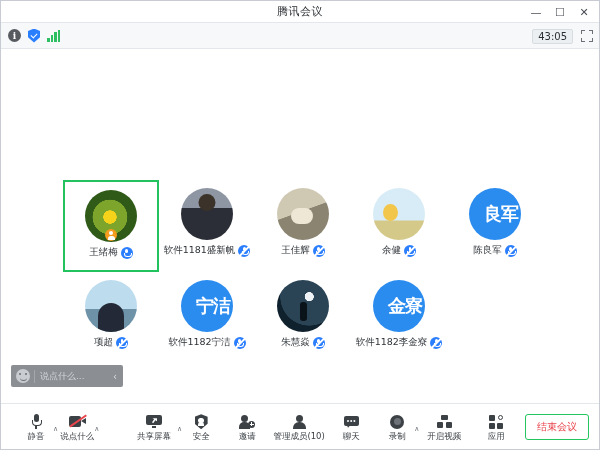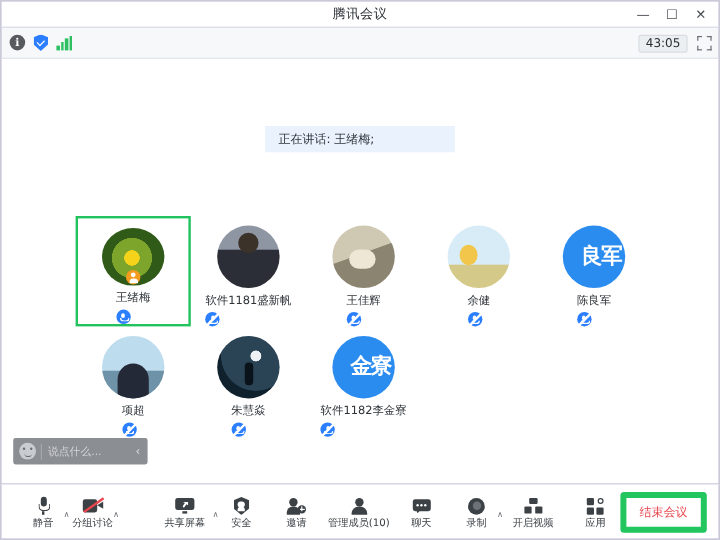--- a/index.html
+++ b/index.html
@@ -5,21 +5,21 @@
   * { box-sizing: border-box; margin: 0; padding: 0; }
   html, body {
     width: 600px; height: 450px;
     font-family: "DejaVu Sans", "Liberation Sans", sans-serif;
     background: #ffffff;
     overflow: hidden;
   }
   .window {
     position: relative;
     width: 600px; height: 450px;
-    background: #4c1d95;
+    background: #86efac;
     border: 1px solid #c8ccd2;
     display: flex; flex-direction: column;
   }
 
   
   .titlebar {
     height: 22px; flex: 0 0 22px;
     background: #ffffff;
     border-bottom: 1px solid #e3e6ea;
     display: flex; align-items: center; justify-content: center;
@@ -129,22 +129,22 @@
   }
   .host-badge::before {
     content: ""; width: 4px; height: 4px; border-radius: 50%;
     background: #fff; position: absolute; top: 2px;
   }
   .host-badge::after {
     content: ""; width: 7px; height: 4px; border-radius: 3px 3px 0 0;
     background: #fff; position: absolute; bottom: 1.5px;
   }
   .namerow {
-    margin-top: 4px; display: flex; align-items: flex-start; gap: 3px;
-    font-size: 9.5px; color: #2f3439; white-space: nowrap; flex-direction: column;
+    margin-top: 4px; display: flex; align-items: center; gap: 3px;
+    font-size: 9.5px; color: #2f3439; white-space: nowrap;
   }
   .mic {
     width: 12px; height: 12px; border-radius: 50%;
     background: #2b7fff; position: relative; flex: 0 0 12px;
   }
   .mic::before {
     content:""; position:absolute; left:4.6px; top:2.6px;
     width:2.8px; height:4.4px; border-radius:1.6px; background:#fff;
   }
   .mic::after {
@@ -271,21 +271,21 @@
   .g-app span:nth-child(3){left:0;bottom:0;}
   .g-app span:nth-child(4){right:0;bottom:0;}
 
   .g-gear { width:15px;height:15px;border-radius:50%;background:#3c4146;position:relative; }
   .g-gear::before{content:"";position:absolute;left:4.5px;top:4.5px;width:6px;height:6px;border-radius:50%;background:#fff;}
   .g-gear::after{content:"";position:absolute;left:-1.5px;top:5.5px;width:18px;height:4px;background:#3c4146;border-radius:1px;transform:rotate(45deg);}
   .g-gear i{position:absolute;left:-1.5px;top:5.5px;width:18px;height:4px;background:#3c4146;border-radius:1px;transform:rotate(-45deg);}
 
   .end-btn {
     position: absolute; right: 10px; top: 50%; transform: translateY(-50%);
-    border: 5px solid #22c55e; background: #fff;
+    border: 1px solid #22c55e; background: #fff;
     color: #e8454d; font-size: 10px;
     border-radius: 3px; padding: 5px 11px;
     cursor: default;
   }
 </style>
 </head>
 <body>
 
 <div class="window">
 
@@ -315,21 +315,20 @@
           <span></span>
           <span></span>
           <span></span>
           <span></span>
         </div>
     </div>
   </div>
 
   <div class="stage">
 
-    <div class="speaking-banner">正在讲话: 王绪梅;</div>
 
     <div class="grid">
         <div class="tile active">
           <div class="avatar ph-flower">
             <div class="host-badge"></div>
           </div>
           <div class="namerow">
             <span>王绪梅</span>
             <span class="mic"></span>
           </div>
@@ -369,20 +368,31 @@
             <span>陈良军</span>
             <span class="mic">
               <i class="slash"></i>
             </span>
           </div>
         </div>
         <div class="tile">
           <div class="avatar ph-sea"></div>
           <div class="namerow">
             <span>项超</span>
+            <span class="mic">
+              <i class="slash"></i>
+            </span>
+          </div>
+        </div>
+        <div class="tile">
+          <div class="avatar av-blue">
+            <span class="initials">宁洁</span>
+          </div>
+          <div class="namerow">
+            <span>软件1182宁洁</span>
             <span class="mic">
               <i class="slash"></i>
             </span>
           </div>
         </div>
         <div class="tile">
           <div class="avatar ph-moon"></div>
           <div class="namerow">
             <span>朱慧焱</span>
             <span class="mic">
@@ -421,21 +431,21 @@
           </span>
           <span class="tb-label">静音</span>
         </div>
         <div class="caret">∧</div>
         <div class="tbitem">
           <span class="tb-glyph">
             <span class="g-cam">
               <span class="slash"></span>
             </span>
           </span>
-          <span class="tb-label">分组讨论</span>
+          <span class="tb-label">说点什么</span>
         </div>
         <div class="caret">∧</div>
       </div>
     <div class="tb-center">
         <div class="tbitem wide">
           <span class="tb-glyph">
             <span class="g-screen">
               <i></i>
             </span>
           </span>

